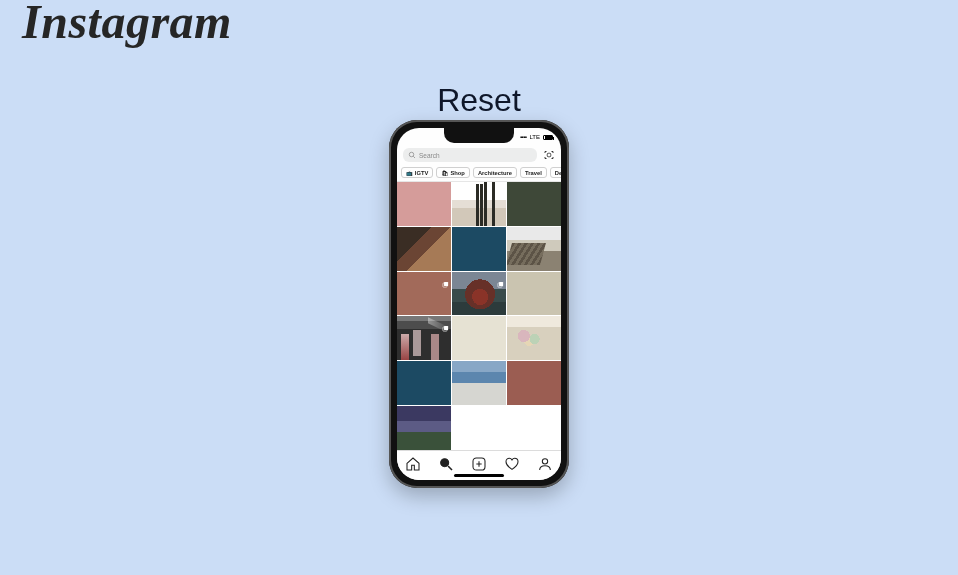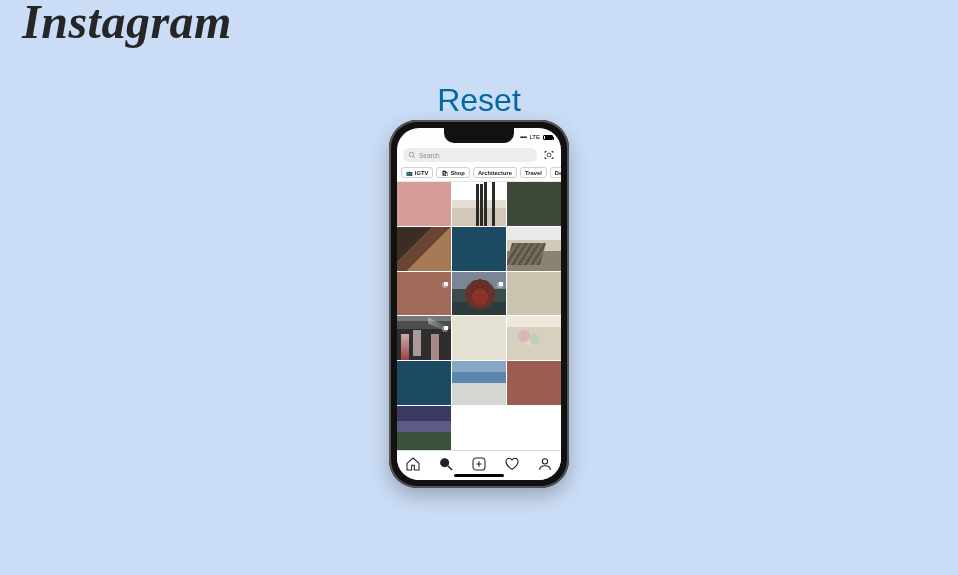--- a/index.html
+++ b/index.html
@@ -22,21 +22,21 @@
     color: #262626;
     letter-spacing: 0.5px;
   }
   .page-title {
     position: absolute;
     top: 82px;
     left: 50%;
     transform: translateX(-50%);
     font-size: 32px;
     font-weight: 400;
-    color: #0369a1;
+    color: #0f172a;
   }
   
   .phone {
     position: absolute;
     top: 120px;
     left: 50%;
     transform: translateX(-50%);
     width: 180px;
     height: 368px;
     background: #111;

